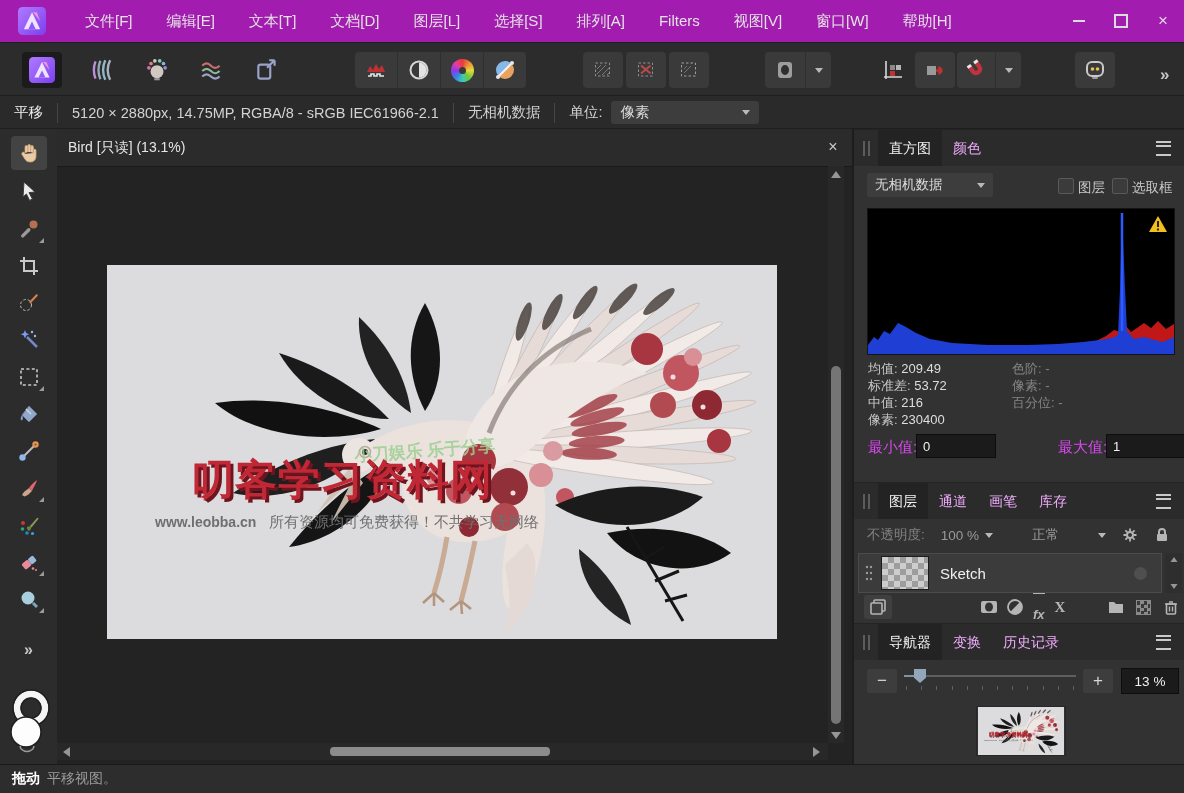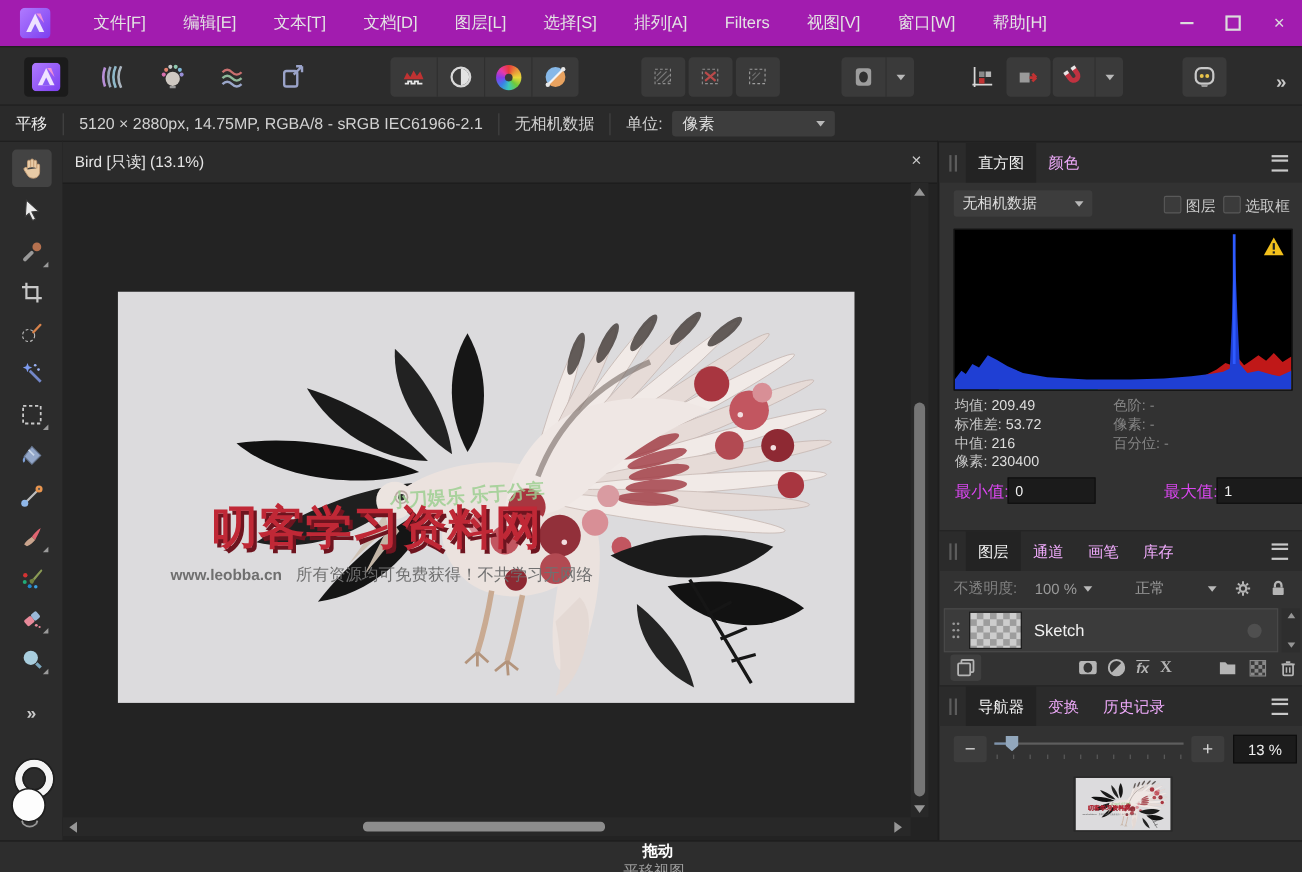--- a/index.html
+++ b/index.html
@@ -76,36 +76,36 @@
   
   .oprow{position:absolute;left:0;right:0;top:389px;height:34px;display:flex;align-items:center;padding-left:13px;font-size:13.5px;color:#828282;}
   .layerrow{position:absolute;left:4px;right:22px;top:424px;height:40px;background:#3b3b3b;border:1px solid #4b4b4b;box-sizing:border-box;display:flex;align-items:center;}
   .lthumb{width:46px;height:32px;border:1px solid #1c1c1c;margin-left:8px;}
   .checker{background-image:conic-gradient(#9d9d9d 25%,#cdcdcd 0 50%,#9d9d9d 0 75%,#cdcdcd 0);background-size:12px 12px;}
   .lname{margin-left:11px;font-size:15px;color:#f0f0f0;}
   .ldot{margin-left:auto;margin-right:14px;width:13px;height:13px;border-radius:50%;background:#4f4f4f;}
   .lscol{position:absolute;right:2px;top:424px;width:17px;height:40px;background:#2e2e2e;display:flex;flex-direction:column;align-items:center;justify-content:space-between;padding:3px 0;box-sizing:border-box;}
   .lbtnrow{position:absolute;left:0;right:0;top:464px;height:28px;display:flex;align-items:center;}
   .libtn{display:flex;align-items:center;justify-content:center;}
-  .fxtxt{font-size:13px;font-weight:bold;font-style:italic;color:#b5b5b5;border-top:1.5px solid #b5b5b5;line-height:13px;padding-top:0;}
+  .fxtxt{font-size:13px;font-weight:bold;font-style:italic;color:#b5b5b5;border-top:1.5px solid #b5b5b5;line-height:13px;padding-top:14px;}
   .xtxt{font-size:15px;font-weight:bold;color:#b5b5b5;font-family:"Liberation Serif","DejaVu Serif",serif;}
   .chksm{width:13px;height:13px;border:1px solid #8a8a8a;background-image:conic-gradient(#8a8a8a 25%,#3a3a3a 0 50%,#8a8a8a 0 75%,#3a3a3a 0);background-size:7px 7px;}
   
   .navrow{position:absolute;left:0;right:0;top:532px;height:40px;display:flex;align-items:center;padding-left:13px;}
   .sqbtn{width:30px;height:24px;background:#3d3d3d;border-radius:3px;color:#d6d6d6;font-size:17px;display:flex;align-items:center;justify-content:center;}
   .slider{position:relative;width:172px;height:30px;margin:0 7px;}
   .strack{position:absolute;left:0;right:0;top:9px;height:2px;background:#5e5e5e;}
   .sfill{position:absolute;left:0;top:9px;height:2px;width:16px;background:#7d93ad;}
   .shandle{position:absolute;left:10px;top:3px;width:12px;height:14px;background:#92a7bc;clip-path:polygon(0 0,100% 0,100% 62%,50% 100%,0 62%);}
   .sticks{position:absolute;left:2px;right:2px;top:20px;height:5px;display:flex;justify-content:space-between;}
   .sticks i{width:1px;height:4px;background:#5e5e5e;}
   .zoombox{width:56px;height:24px;background:#1b1b1b;border:1px solid #0e0e0e;color:#f0f0f0;font-size:13.5px;display:flex;align-items:center;justify-content:center;margin-left:8px;}
   .navthumb{position:absolute;left:123px;top:578px;width:88px;height:48px;outline:1px solid #272727;}
   
-  .statusbar{position:absolute;left:0;right:0;bottom:0;height:28px;background:#2d2d2d;border-top:1px solid #191919;display:flex;align-items:center;padding-left:12px;font-size:14px;flex-direction:column;}
+  .statusbar{position:absolute;left:0;right:0;bottom:0;height:28px;background:#2d2d2d;border-top:1px solid #191919;display:flex;align-items:center;padding-left:12px;font-size:14px;}
   .statusbar .action{color:#ffffff;font-weight:bold;}
   .statusbar .hint{color:#9a9a9a;margin-left:7px;}
   svg{display:block;}
 </style>
 </head>
 <body>
 
 <svg width="0" height="0" style="position:absolute">
   <defs>
     <linearGradient id="pgrad" x1="0" y1="0" x2="1" y2="1">

